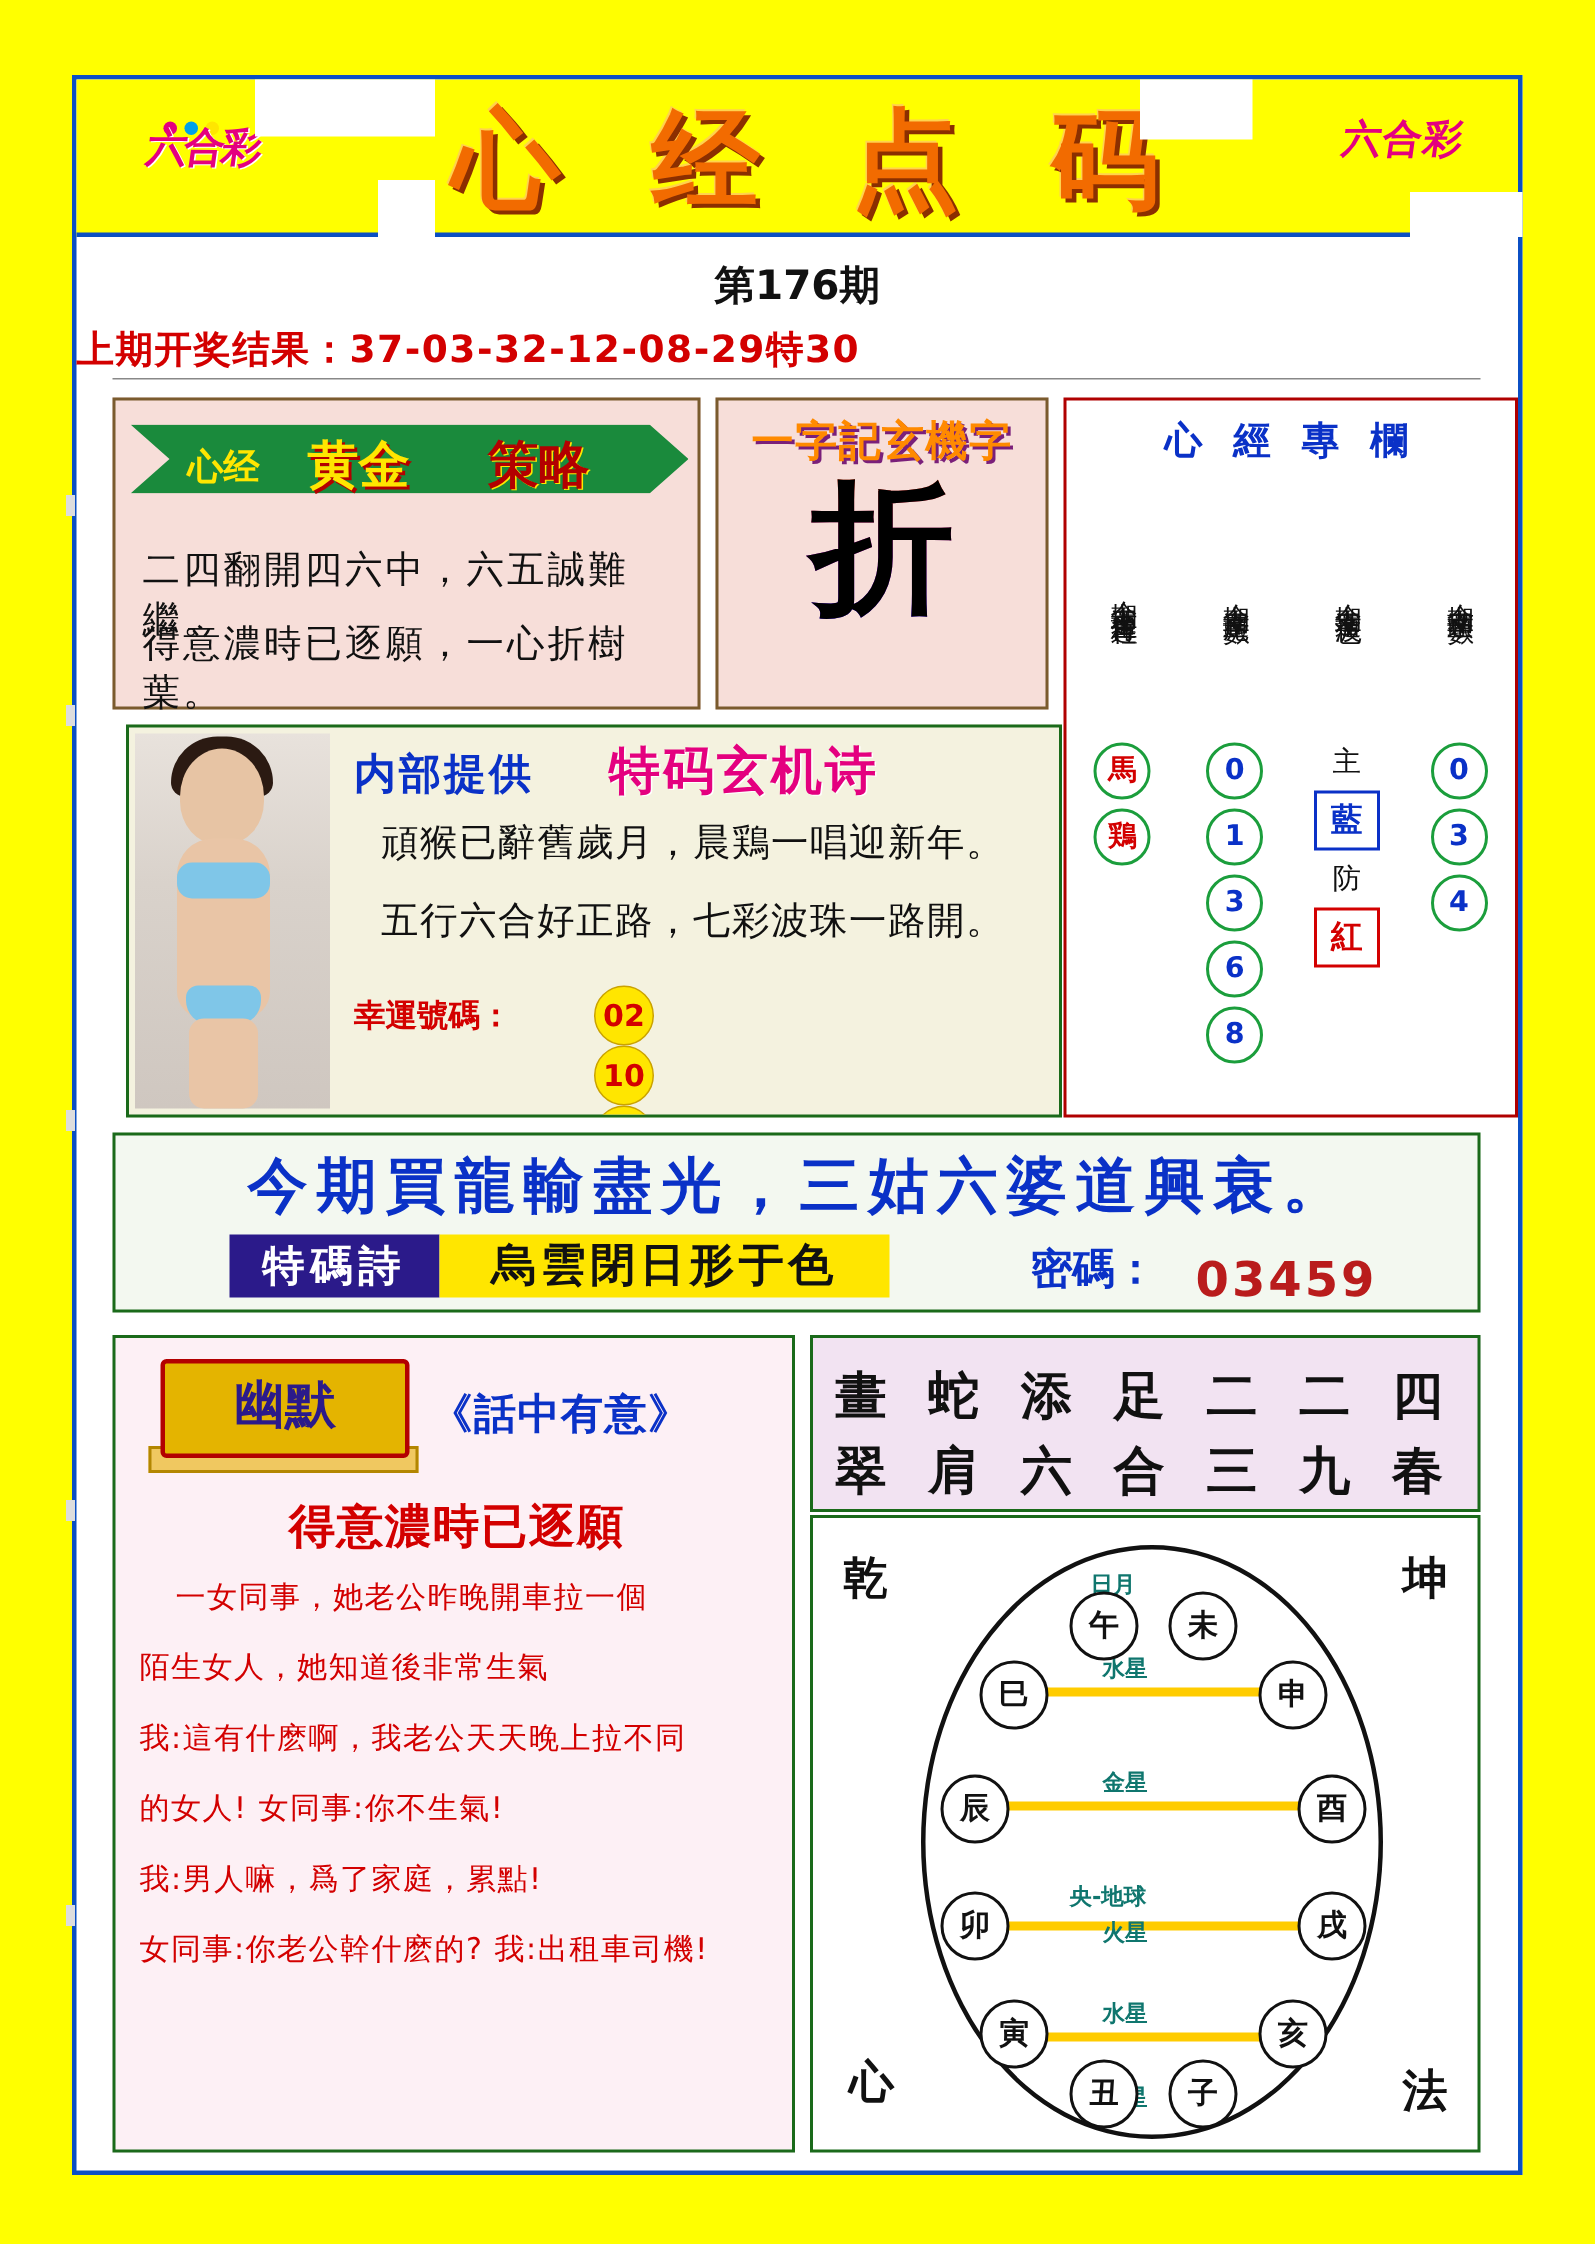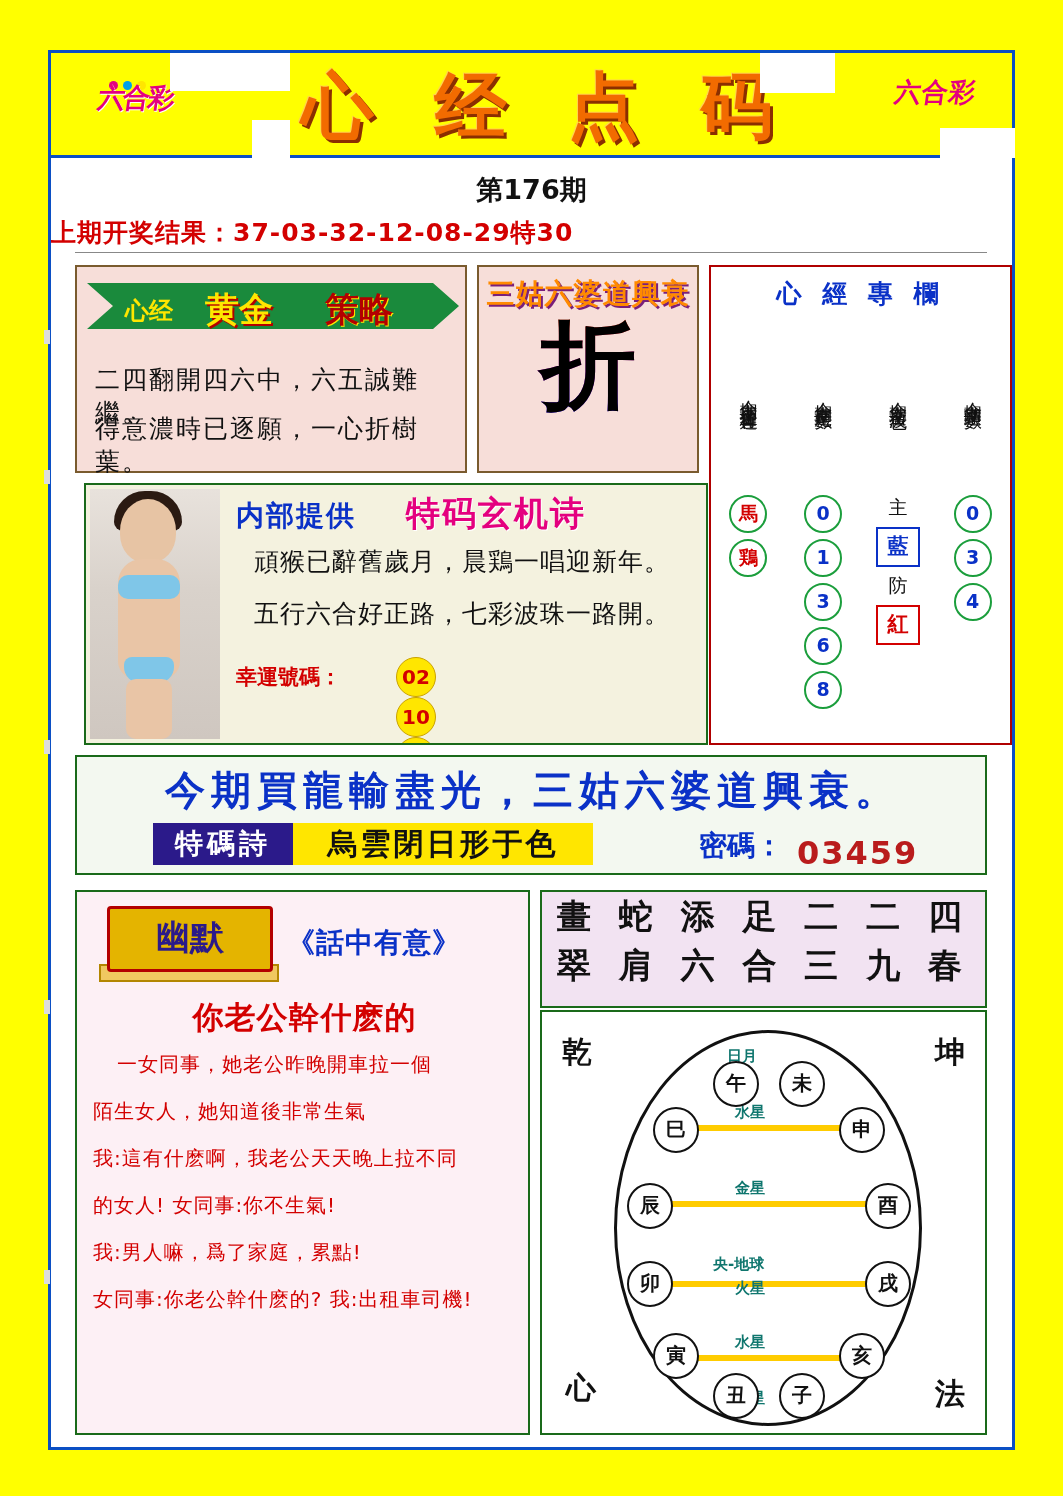--- a/index.html
+++ b/index.html
@@ -176,21 +176,21 @@
     font-size:40px;font-weight:bold;color:#0a31c7;letter-spacing:6px;font-family:"DejaVu Serif",serif;
   }
   .tag-tema{
     position:absolute;left:76px;top:66px;width:140px;height:42px;background:#2b1a8a;color:#ffffff;
     font-size:28px;font-weight:bold;text-align:center;line-height:42px;letter-spacing:4px;
   }
   .tag-poem{
     position:absolute;left:216px;top:66px;width:300px;height:42px;background:#ffe600;color:#111;
     font-size:30px;font-weight:bold;text-align:center;line-height:42px;letter-spacing:3px;font-family:"DejaVu Serif",serif;
   }
-  .mima-label{position:absolute;left:610px;top:70px;font-size:28px;font-weight:bold;color:#0a31c7;margin-left:12px;}
+  .mima-label{position:absolute;left:610px;top:70px;font-size:28px;font-weight:bold;color:#0a31c7;}
   .mima-val{position:absolute;left:720px;top:77px;font-size:32px;font-weight:bold;color:#b91c1c;letter-spacing:2px;}
   .band-white-patch{position:absolute;left:578px;top:890px;width:420px;height:30px;background:#fff;}
 
   
   .box-humor{
     position:absolute;left:75px;top:890px;width:455px;height:545px;
     background:#fdf0f5;border:2px solid #1a6a1a;box-sizing:border-box;
   }
   .humor-badge{
     position:absolute;left:30px;top:14px;width:160px;height:60px;background:#e4b400;border:3px solid #b30000;
@@ -209,21 +209,21 @@
   .humor-lines{position:absolute;left:0;top:160px;width:455px;}
   .humor-lines p{
     margin:0 0 22px 0;padding:0 16px;font-size:20px;color:#d30000;line-height:1.25;letter-spacing:1px;
   }
   .humor-lines p.indent{text-indent:24px;}
 
   
   .box-poem2{
     position:absolute;left:540px;top:890px;width:447px;height:118px;
     background:#f2e3f2;border:2px solid #1a6a1a;box-sizing:border-box;
-    display:flex;flex-direction:column;justify-content:flex-start;
+    display:flex;flex-direction:column;justify-content:flex-end;
   }
   .poem2-line{
     text-align:center;font-size:34px;font-weight:bold;color:#111;letter-spacing:8px;font-family:"DejaVu Serif",serif;
     line-height:1.45;
   }
   .box-wheel{
     position:absolute;left:540px;top:1010px;width:447px;height:425px;
     background:#ffffff;border:2px solid #1a6a1a;box-sizing:border-box;overflow:hidden;
   }
   .corner{
@@ -284,21 +284,21 @@
       <div class="band"></div>
       <div class="t1">心经</div>
       <div class="t2">黄金</div>
       <div class="t3">策略</div>
     </div>
     <div class="gold-line1">二四翻開四六中，六五誠難繼。</div>
     <div class="gold-line2">得意濃時已逐願，一心折樹葉。</div>
   </div>
 
   <div class="box-xuanji">
-    <div class="xj-title">三姑六婆道興衰</div>
+    <div class="xj-title">一字記玄機字</div>
     <div class="xj-char">折</div>
   </div>
 
   <div class="box-zhuanlan">
     <div class="zl-title">心 經 專 欄</div>
     <div class="zl-cols">
 
       <div class="zl-col">
         <div class="zl-vtext">今期幸運頭數：</div>
         <div class="zl-ball">0</div>
@@ -361,21 +361,21 @@
     <div class="tag-poem">烏雲閉日形于色</div>
     <div class="mima-label">密碼：</div>
     <div class="mima-val">03459</div>
   </div>
   <div class="band-white-patch"></div>
 
   <div class="box-humor">
     <div class="humor-badge-base"></div>
     <div class="humor-badge">幽默</div>
     <div class="humor-quote">《話中有意》</div>
-    <div class="humor-title">你老公幹什麽的</div>
+    <div class="humor-title">得意濃時已逐願</div>
     <div class="humor-lines">
       <p class="indent">一女同事，她老公昨晚開車拉一個</p>
       <p>陌生女人，她知道後非常生氣</p>
       <p>我:這有什麽啊，我老公天天晚上拉不同</p>
       <p>的女人!  女同事:你不生氣!</p>
       <p>我:男人嘛，爲了家庭，累點!</p>
       <p>女同事:你老公幹什麽的?  我:出租車司機!</p>
     </div>
   </div>
 

